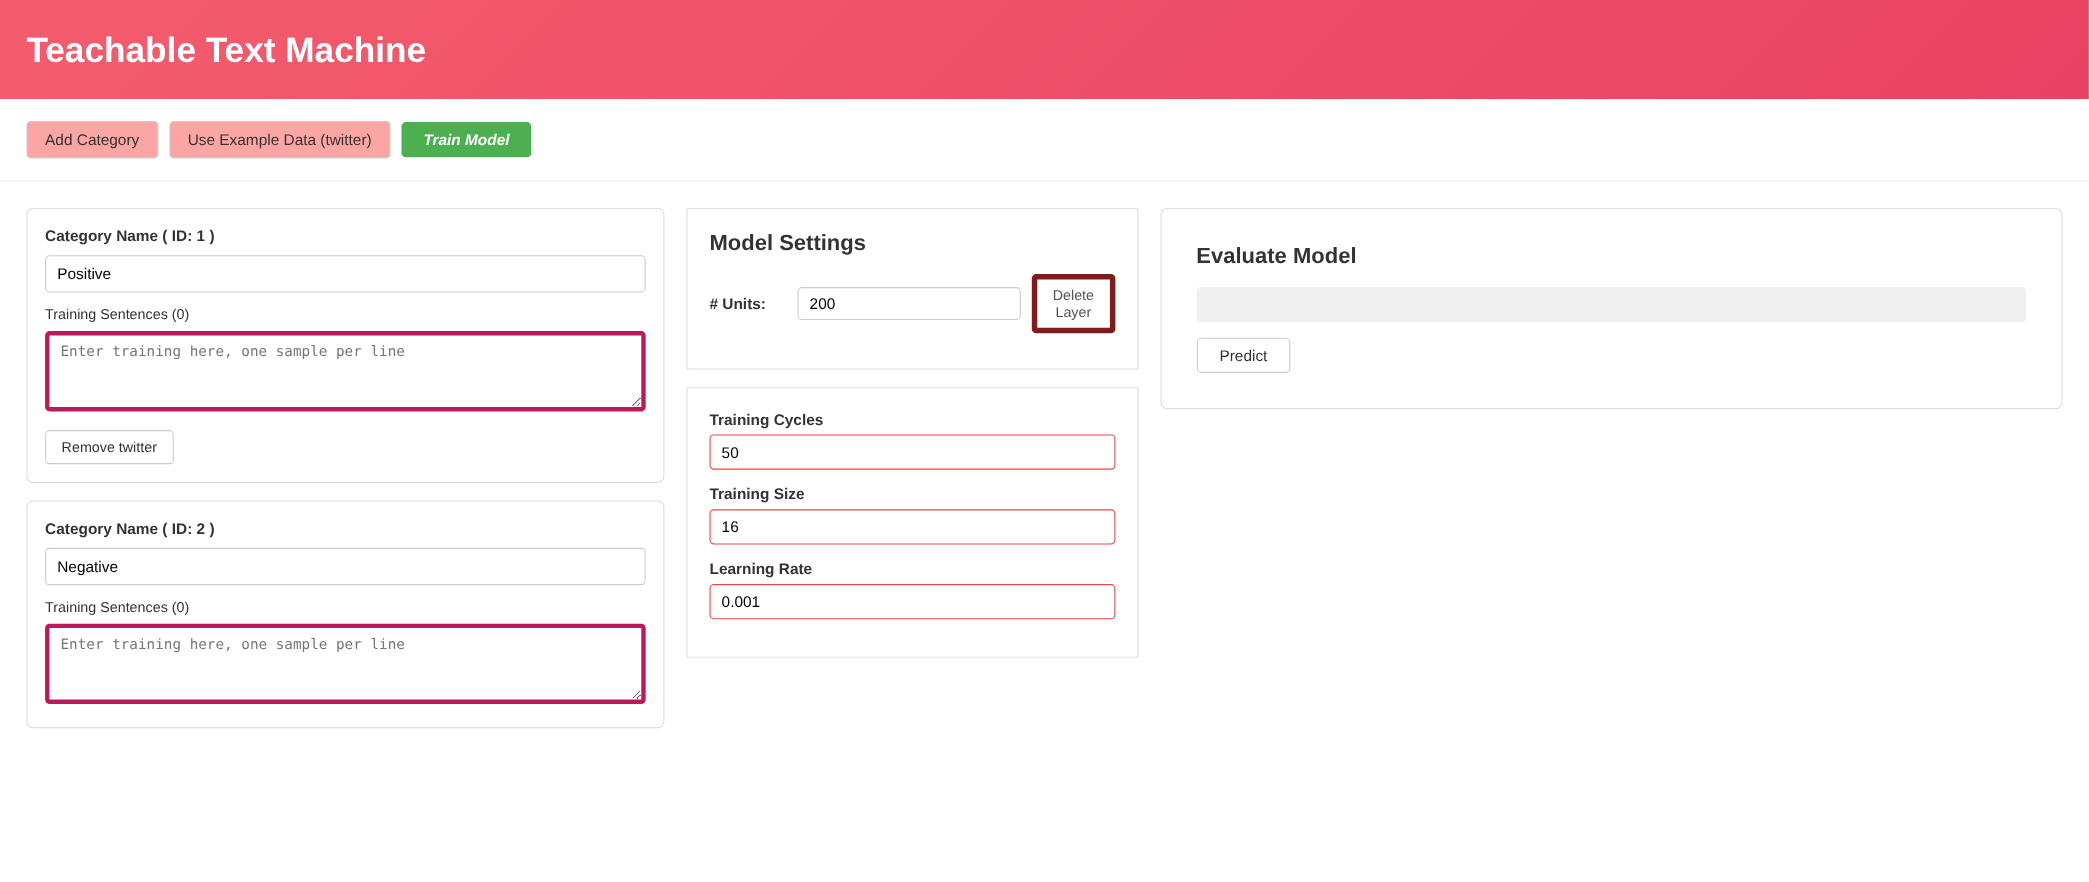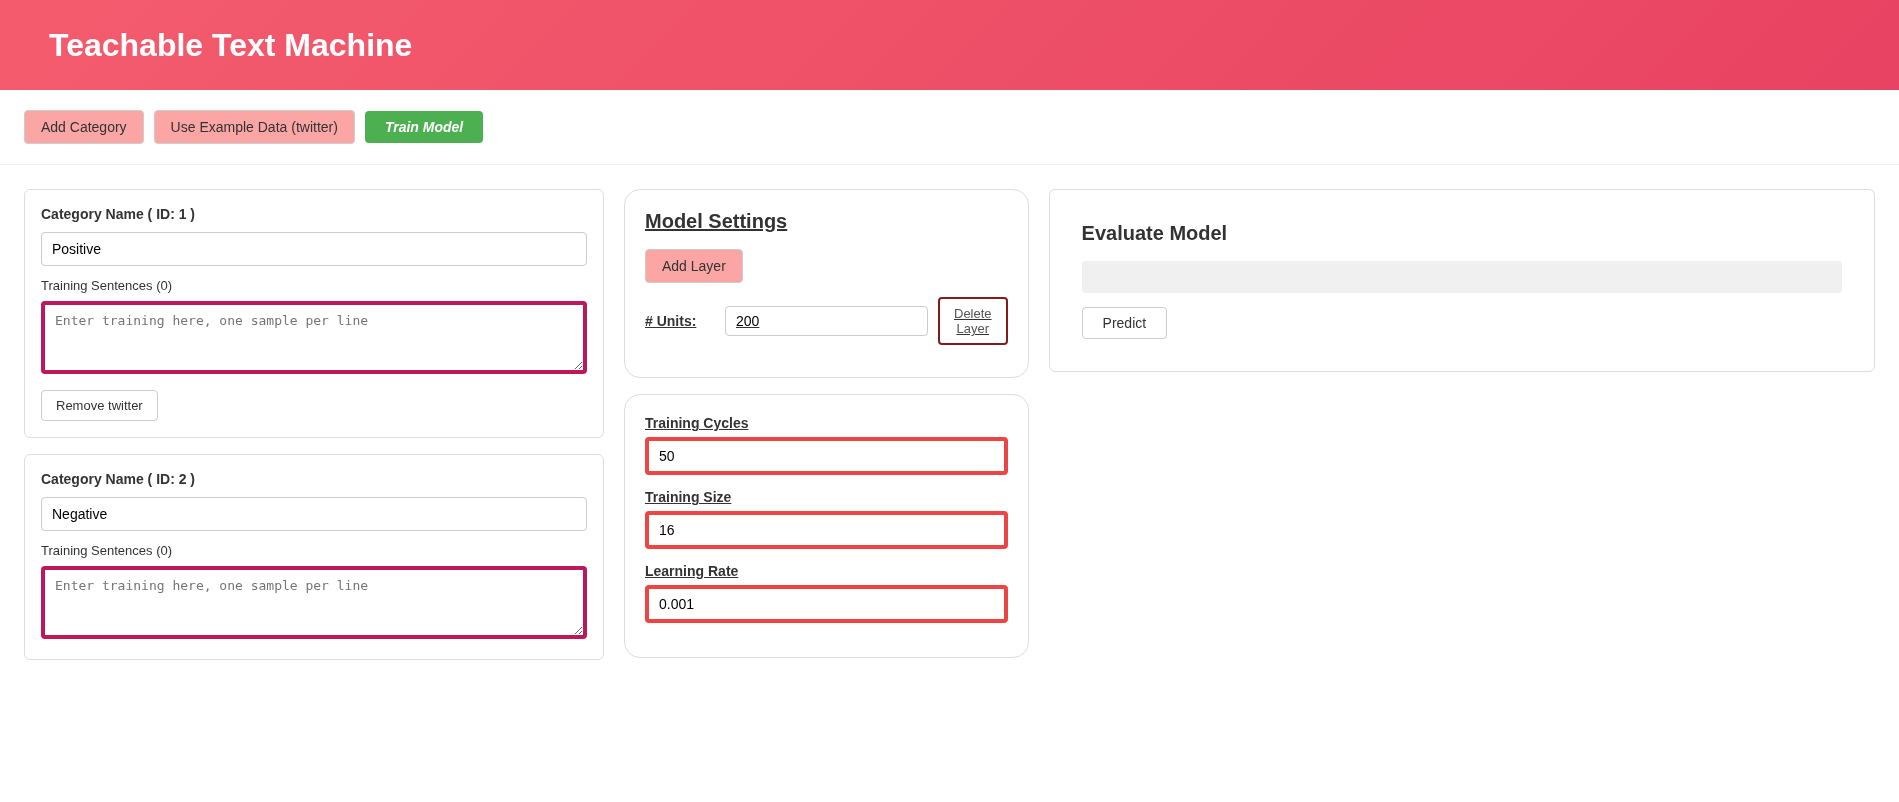--- a/index.html
+++ b/index.html
@@ -10,21 +10,20 @@
       background: linear-gradient(135deg, #f45c6e, #e84362);
       padding: 20px 24px;
       min-height: 90px;
       display: flex;
       align-items: center;
     }
     #header h1 {
       color: #fff;
       font-size: 32px;
       font-weight: bold;
-      margin-left: 25px;
     }
 
     
     #toolbar {
       padding: 20px 24px;
       display: flex;
       gap: 10px;
       align-items: center;
       border-bottom: 1px solid #eee;
     }
@@ -117,23 +116,22 @@
     
     #settings-col {
       flex: 0 0 380px;
       display: flex;
       flex-direction: column;
       gap: 16px;
     }
 
     .settings-card {
       border: 1px solid #ddd;
-      border-radius: 16px;
+      border-radius: 2px;
       padding: 20px;
-      text-decoration: underline;
     }
     .settings-title {
       font-size: 20px;
       font-weight: bold;
       margin-bottom: 16px;
       color: #333;
     }
     .form-row {
       display: flex;
       align-items: center;
@@ -149,41 +147,41 @@
     .number-input {
       flex: 1;
       padding: 6px 10px;
       border: 1px solid #ccc;
       border-radius: 4px;
       font-size: 14px;
       outline: none;
     }
     .btn-delete-layer {
       padding: 7px 14px;
-      border: 2px solid #7f1d1d;
+      border: 5px solid #7f1d1d;
       background: #fff;
       border-radius: 4px;
       cursor: pointer;
       font-size: 13px;
       color: #555;
     }
 
     .field-group {
       margin-bottom: 14px;
     }
     .field-group-label {
       font-size: 14px;
       font-weight: bold;
       margin-bottom: 6px;
       color: #333;
     }
     .full-number-input {
       width: 100%;
       padding: 7px 10px;
-      border: 4px solid #ef4444;
+      border: 1px solid #ef4444;
       border-radius: 4px;
       font-size: 14px;
       outline: none;
     }
 
     
     #evaluate-col {
       flex: 1;
       display: flex;
       flex-direction: column;
@@ -248,23 +246,20 @@
       <div class="training-sentences-label">Training Sentences (0)</div>
       <textarea class="training-textarea" placeholder="Enter training here, one sample per line" style=""></textarea>
     </div>
 
   </div>
 
   <div id="settings-col">
 
     <div class="settings-card">
       <div class="settings-title">Model Settings</div>
-      <div style="margin-bottom:14px;">
-        <button class="btn-outline">Add Layer</button>
-      </div>
       <div class="form-row">
         <span class="form-label"># Units:</span>
         <input class="number-input" type="number" value="200" style="">
         <button class="btn-delete-layer">Delete Layer</button>
       </div>
     </div>
 
     <div class="settings-card">
 
       <div class="field-group">

